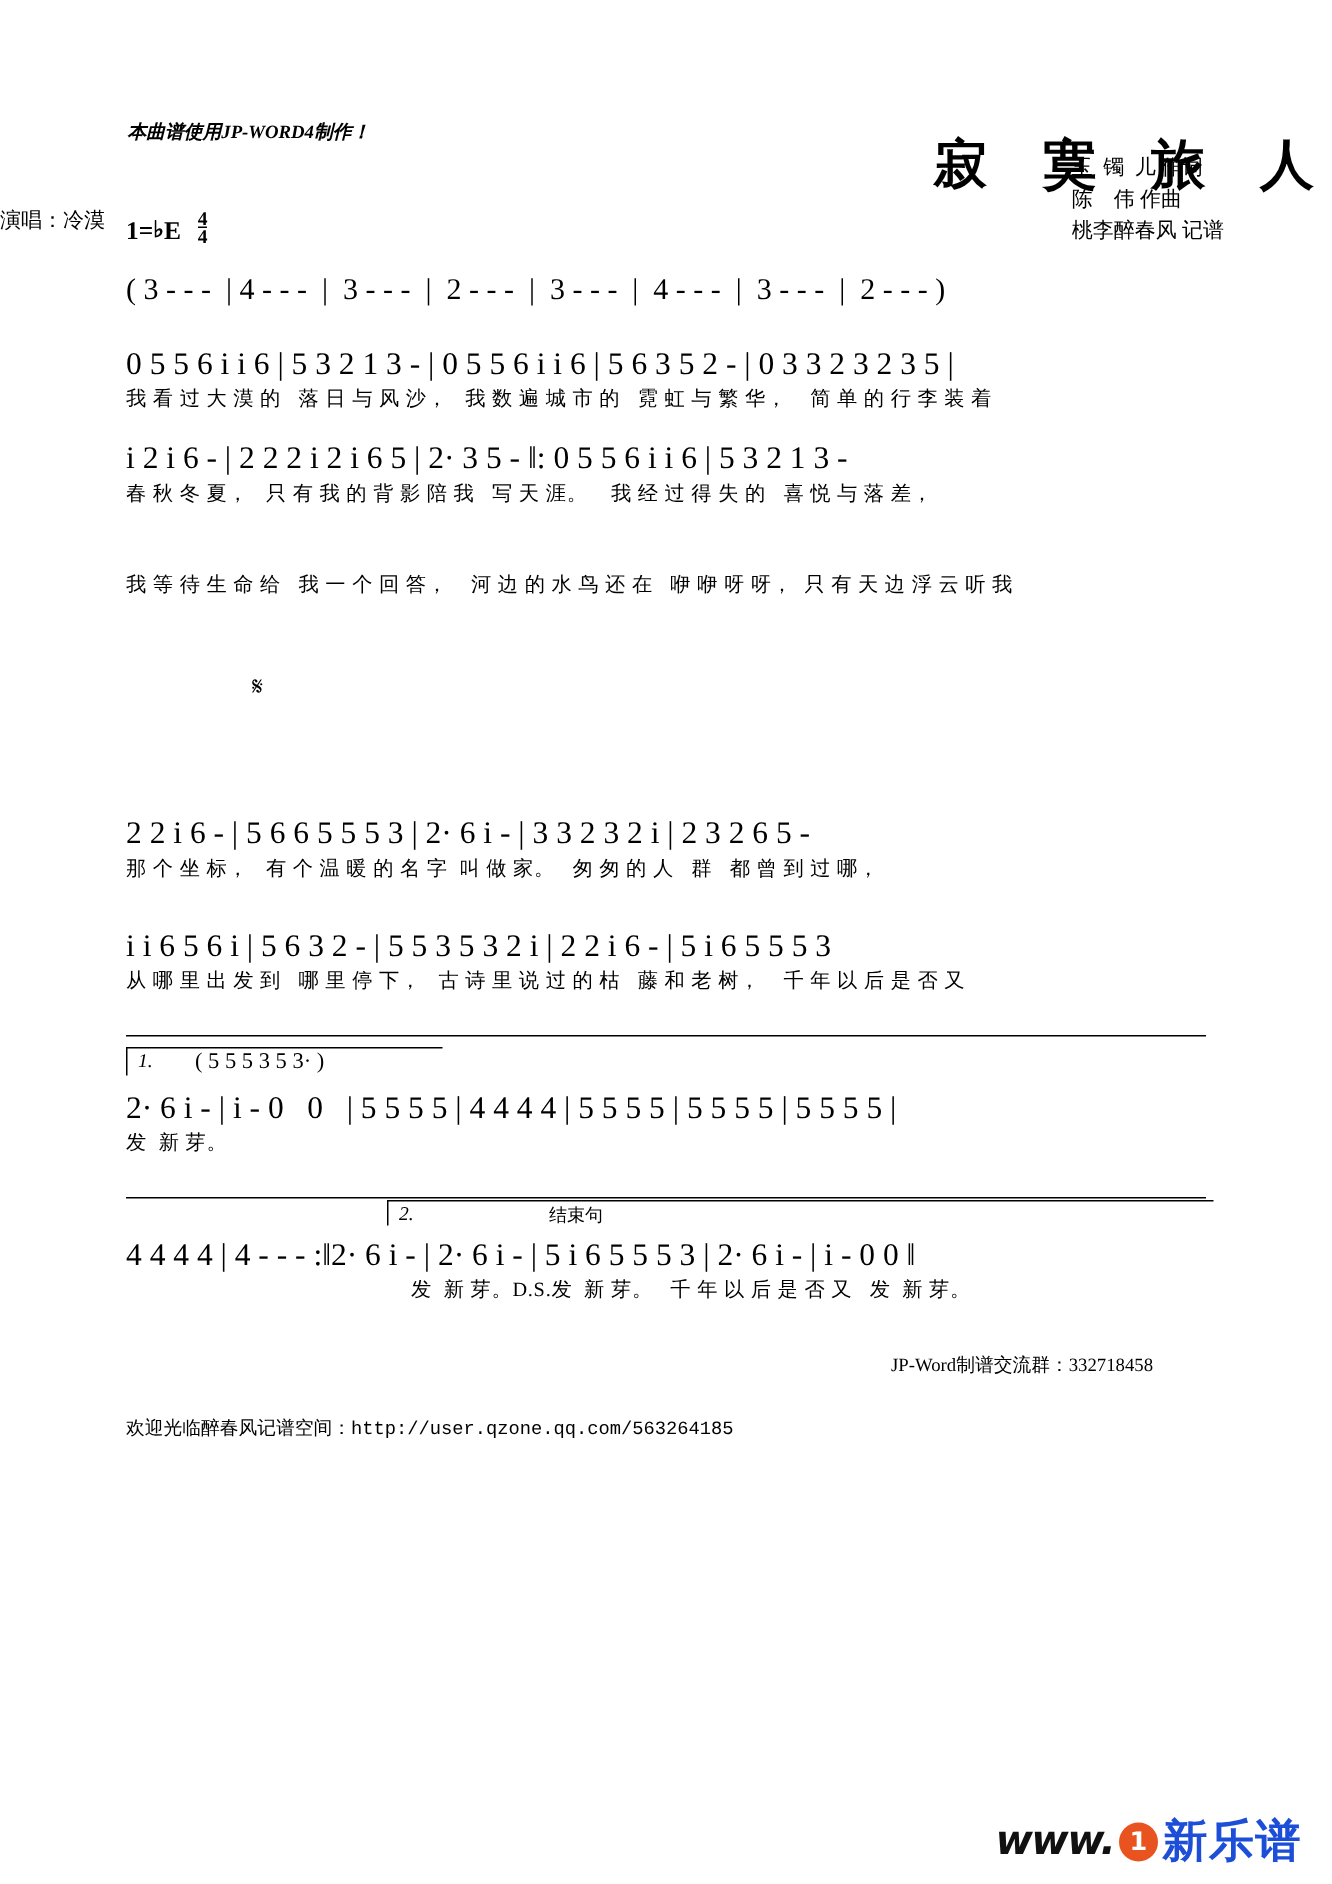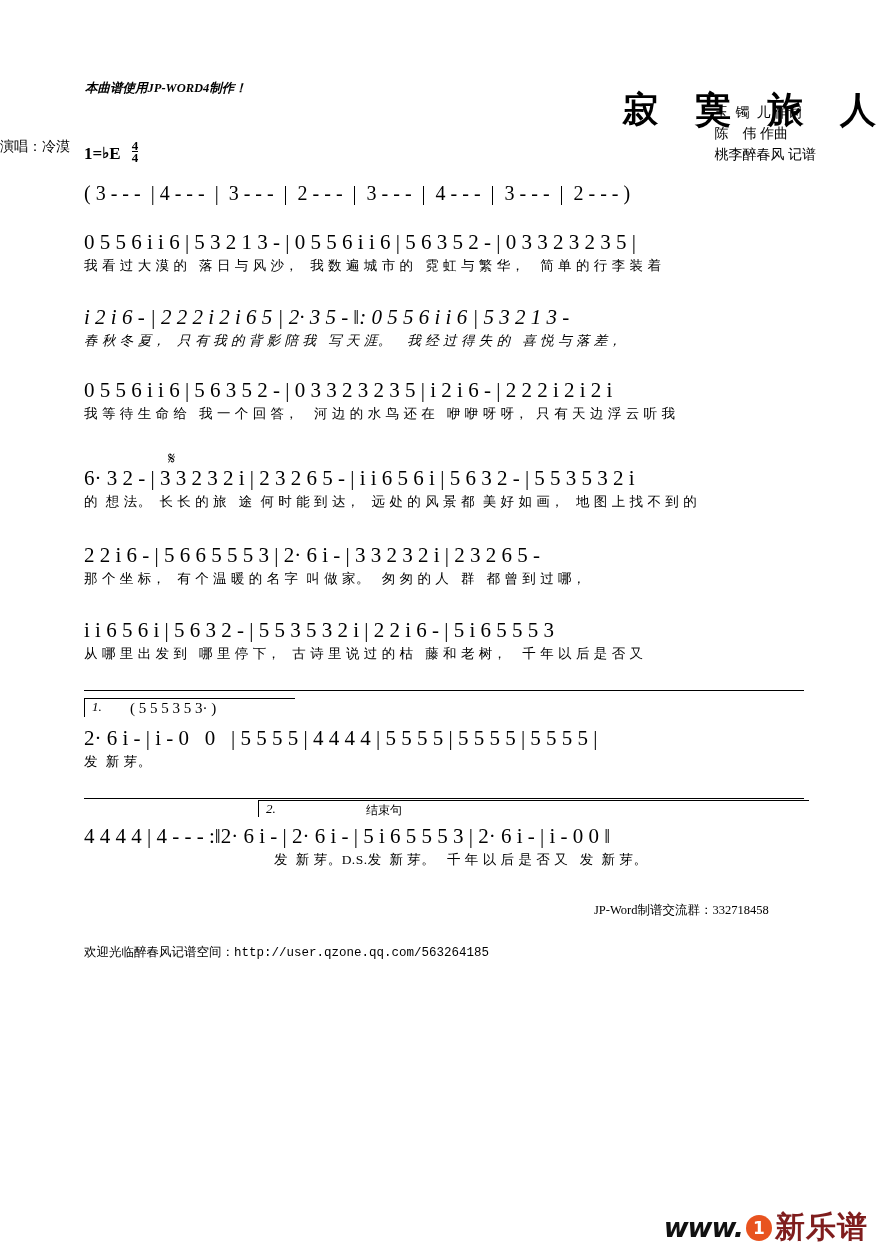--- a/index.html
+++ b/index.html
@@ -145,21 +145,21 @@
     width: 26px; height: 26px;
     border-radius: 50%;
     background: #e8531f;
     color: #fff;
     font-size: 17px;
     line-height: 26px;
     text-align: center;
     margin: 0 3px;
     font-weight: bold;
   }
-  .wm-cn { font-size: 30px; color: #7f1d1d; letter-spacing: 1px; }
+  .wm-cn { font-size: 30px; color: #1d4ed8; letter-spacing: 1px; }
 
   .bracket-1 {
     position: absolute;
     border-left: 1.3px solid #000;
     border-top: 1.3px solid #000;
   }
   .small-label {
     position: absolute;
     font-size: 13px;
     font-style: italic;
@@ -201,36 +201,31 @@
     </span>
   </div>
 
   <div class="intro-row">( 3 - - -  | 4 - - -  |  3 - - -  |  2 - - -  |  3 - - -  |  4 - - -  |  3 - - -  |  2 - - - )</div>
 
   <div class="row" style="top:230px;">
     <div class="notes">0 5 5 6 i i 6 | 5 3 2 1 3 - | 0 5 5 6 i i 6 | 5 6 3 5 2 - | 0 3 3 2 3 2 3 5 |</div>
     <div class="lyrics">我 看 过 大 漠 的   落 日 与 风 沙，   我 数 遍 城 市 的   霓 虹 与 繁 华，    简 单 的 行 李 装 着</div>
   </div>
 
-  <div class="row" style="top:305px;font-style:italic;">
+  <div class="row" style="top:293px;">
     <div class="notes">i 2 i 6 - | 2 2 2 i 2 i 6 5 | 2· 3 5 - ‖: 0 5 5 6 i i 6 | 5 3 2 1 3 -</div>
     <div class="lyrics">春 秋 冬 夏，   只 有 我 的 背 影 陪 我   写 天 涯。    我 经 过 得 失 的   喜 悦 与 落 差，</div>
   </div>
 
   <div class="row" style="top:378px;">
-    <div class="notes">0 5 5 6 i i 6 | 5 6 3 5 2 - | 0 3 3 2 3 2 3 5 | i 2 i 6 - | 2 2 2 i 2 i 2 i</div>
     <div class="lyrics">我 等 待 生 命 给   我 一 个 回 答，    河 边 的 水 鸟 还 在   咿 咿 呀 呀，  只 有 天 边 浮 云 听 我</div>
   </div>
 
   <div class="segno" style="left:168px; top:448px;">𝄋</div>
 
-  <div class="row" style="top:466px;">
-    <div class="notes">6· 3 2 - | 3 3 2 3 2 i | 2 3 2 6 5 - | i i 6 5 6 i | 5 6 3 2 - | 5 5 3 5 3 2 i</div>
-    <div class="lyrics">的  想 法。  长 长 的 旅   途  何 时 能 到 达，   远 处 的 风 景 都  美 好 如 画，   地 图 上 找 不 到 的</div>
-  </div>
 
   <div class="row" style="top:543px;">
     <div class="notes">2 2 i 6 - | 5 6 6 5 5 5 3 | 2· 6 i - | 3 3 2 3 2 i | 2 3 2 6 5 -</div>
     <div class="lyrics">那 个 坐 标，   有 个 温 暖 的 名 字  叫 做 家。   匆 匆 的 人   群   都 曾 到 过 哪，</div>
   </div>
 
   <div class="row" style="top:618px;">
     <div class="notes">i i 6 5 6 i | 5 6 3 2 - | 5 5 3 5 3 2 i | 2 2 i 6 - | 5 i 6 5 5 5 3</div>
     <div class="lyrics">从 哪 里 出 发 到   哪 里 停 下，   古 诗 里 说 过 的 枯   藤 和 老 树，    千 年 以 后 是 否 又</div>
   </div>

